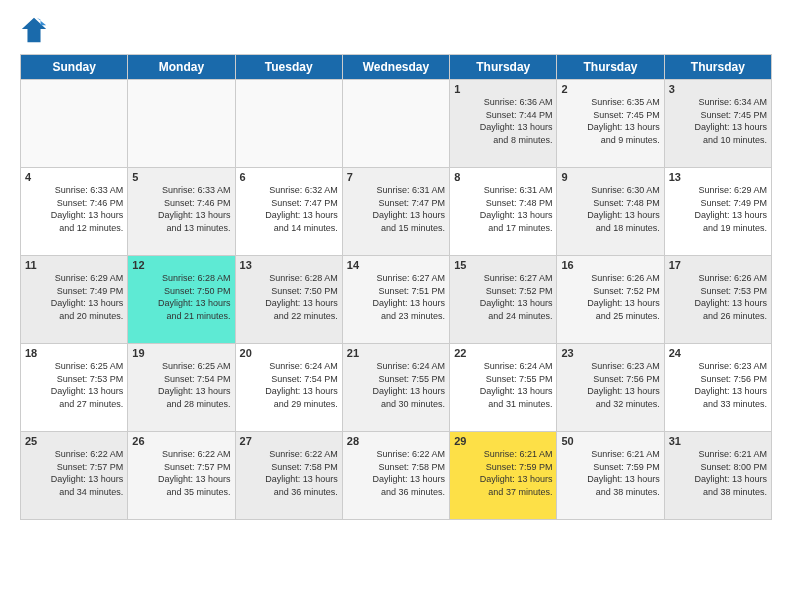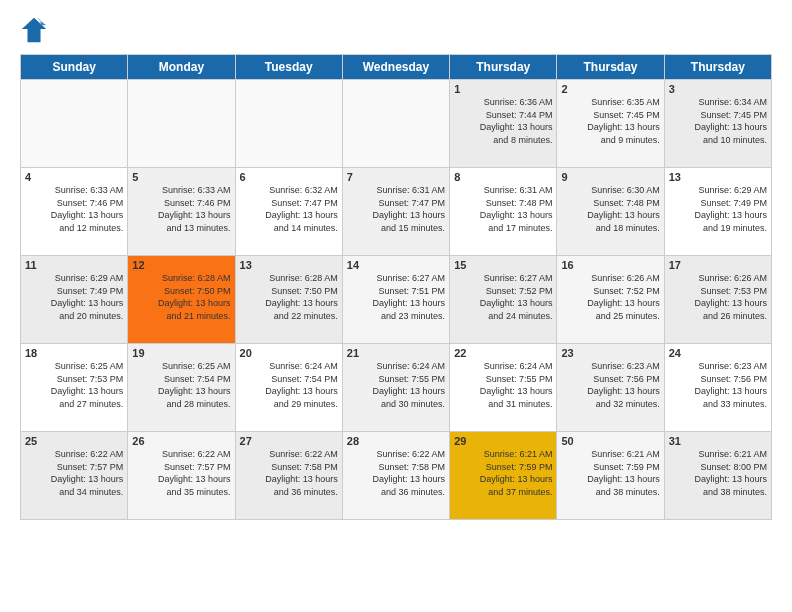--- a/index.html
+++ b/index.html
@@ -216,21 +216,21 @@
           </td>
         </tr>
         <tr>
           <td style="background: rgb(235, 235, 235);">
             <span class="day-number">11</span>
             <div class="day-info" style="white-space: pre-line;">Sunrise: 6:29 AM
 Sunset: 7:49 PM
 Daylight: 13 hours
 and 20 minutes.</div>
           </td>
-          <td style="background: #f97316; margin-left: 22px;">
+          <td style="background: #5eead4; margin-left: 22px;">
             <span class="day-number">12</span>
             <div class="day-info" style="white-space: pre-line;">Sunrise: 6:28 AM
 Sunset: 7:50 PM
 Daylight: 13 hours
 and 21 minutes.</div>
           </td>
           <td style="background: rgb(235, 235, 235);">
             <span class="day-number">13</span>
             <div class="day-info" style="white-space: pre-line;">Sunrise: 6:28 AM
 Sunset: 7:50 PM
@@ -339,21 +339,21 @@
 Daylight: 13 hours
 and 36 minutes.</div>
           </td>
           <td style="background: rgb(245, 245, 245);">
             <span class="day-number">28</span>
             <div class="day-info" style="white-space: pre-line;">Sunrise: 6:22 AM
 Sunset: 7:58 PM
 Daylight: 13 hours
 and 36 minutes.</div>
           </td>
-          <td style="background: #eab308;">
+          <td style="background: #fde047;">
             <span class="day-number">29</span>
             <div class="day-info" style="white-space: pre-line;">Sunrise: 6:21 AM
 Sunset: 7:59 PM
 Daylight: 13 hours
 and 37 minutes.</div>
           </td>
           <td style="background: rgb(245, 245, 245);">
             <span class="day-number">50</span>
             <div class="day-info" style="white-space: pre-line;">Sunrise: 6:21 AM
 Sunset: 7:59 PM

